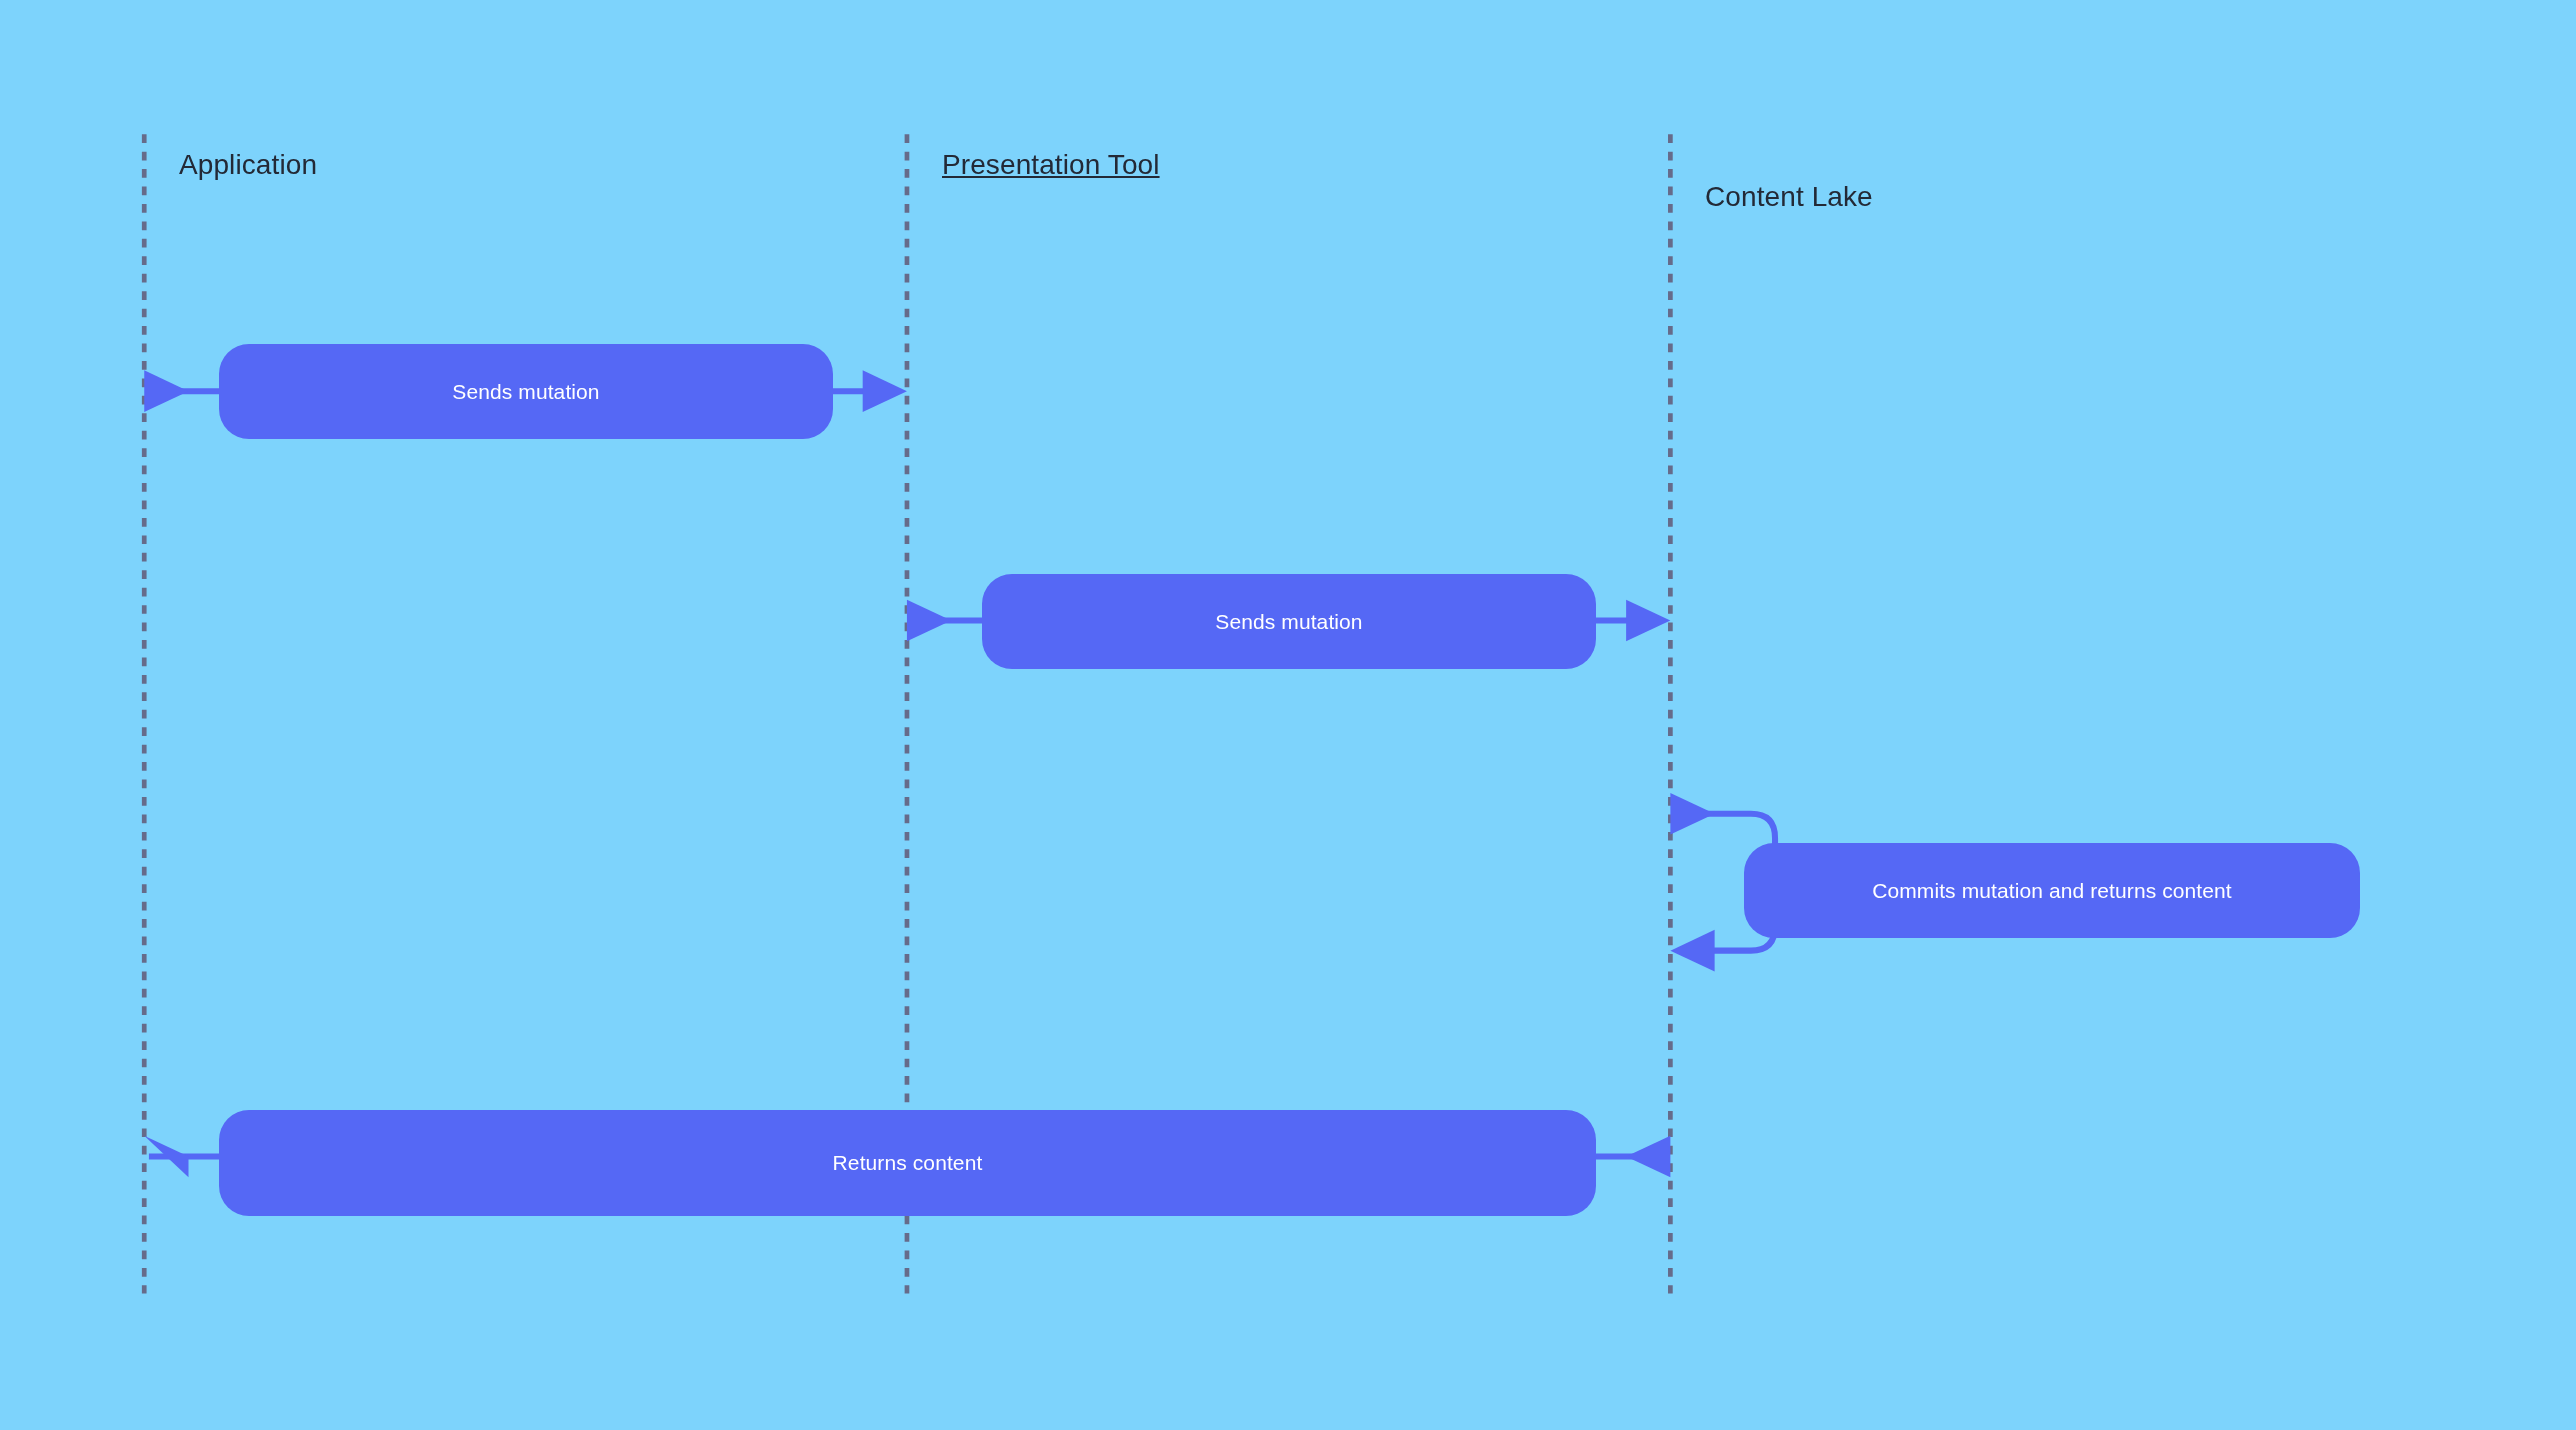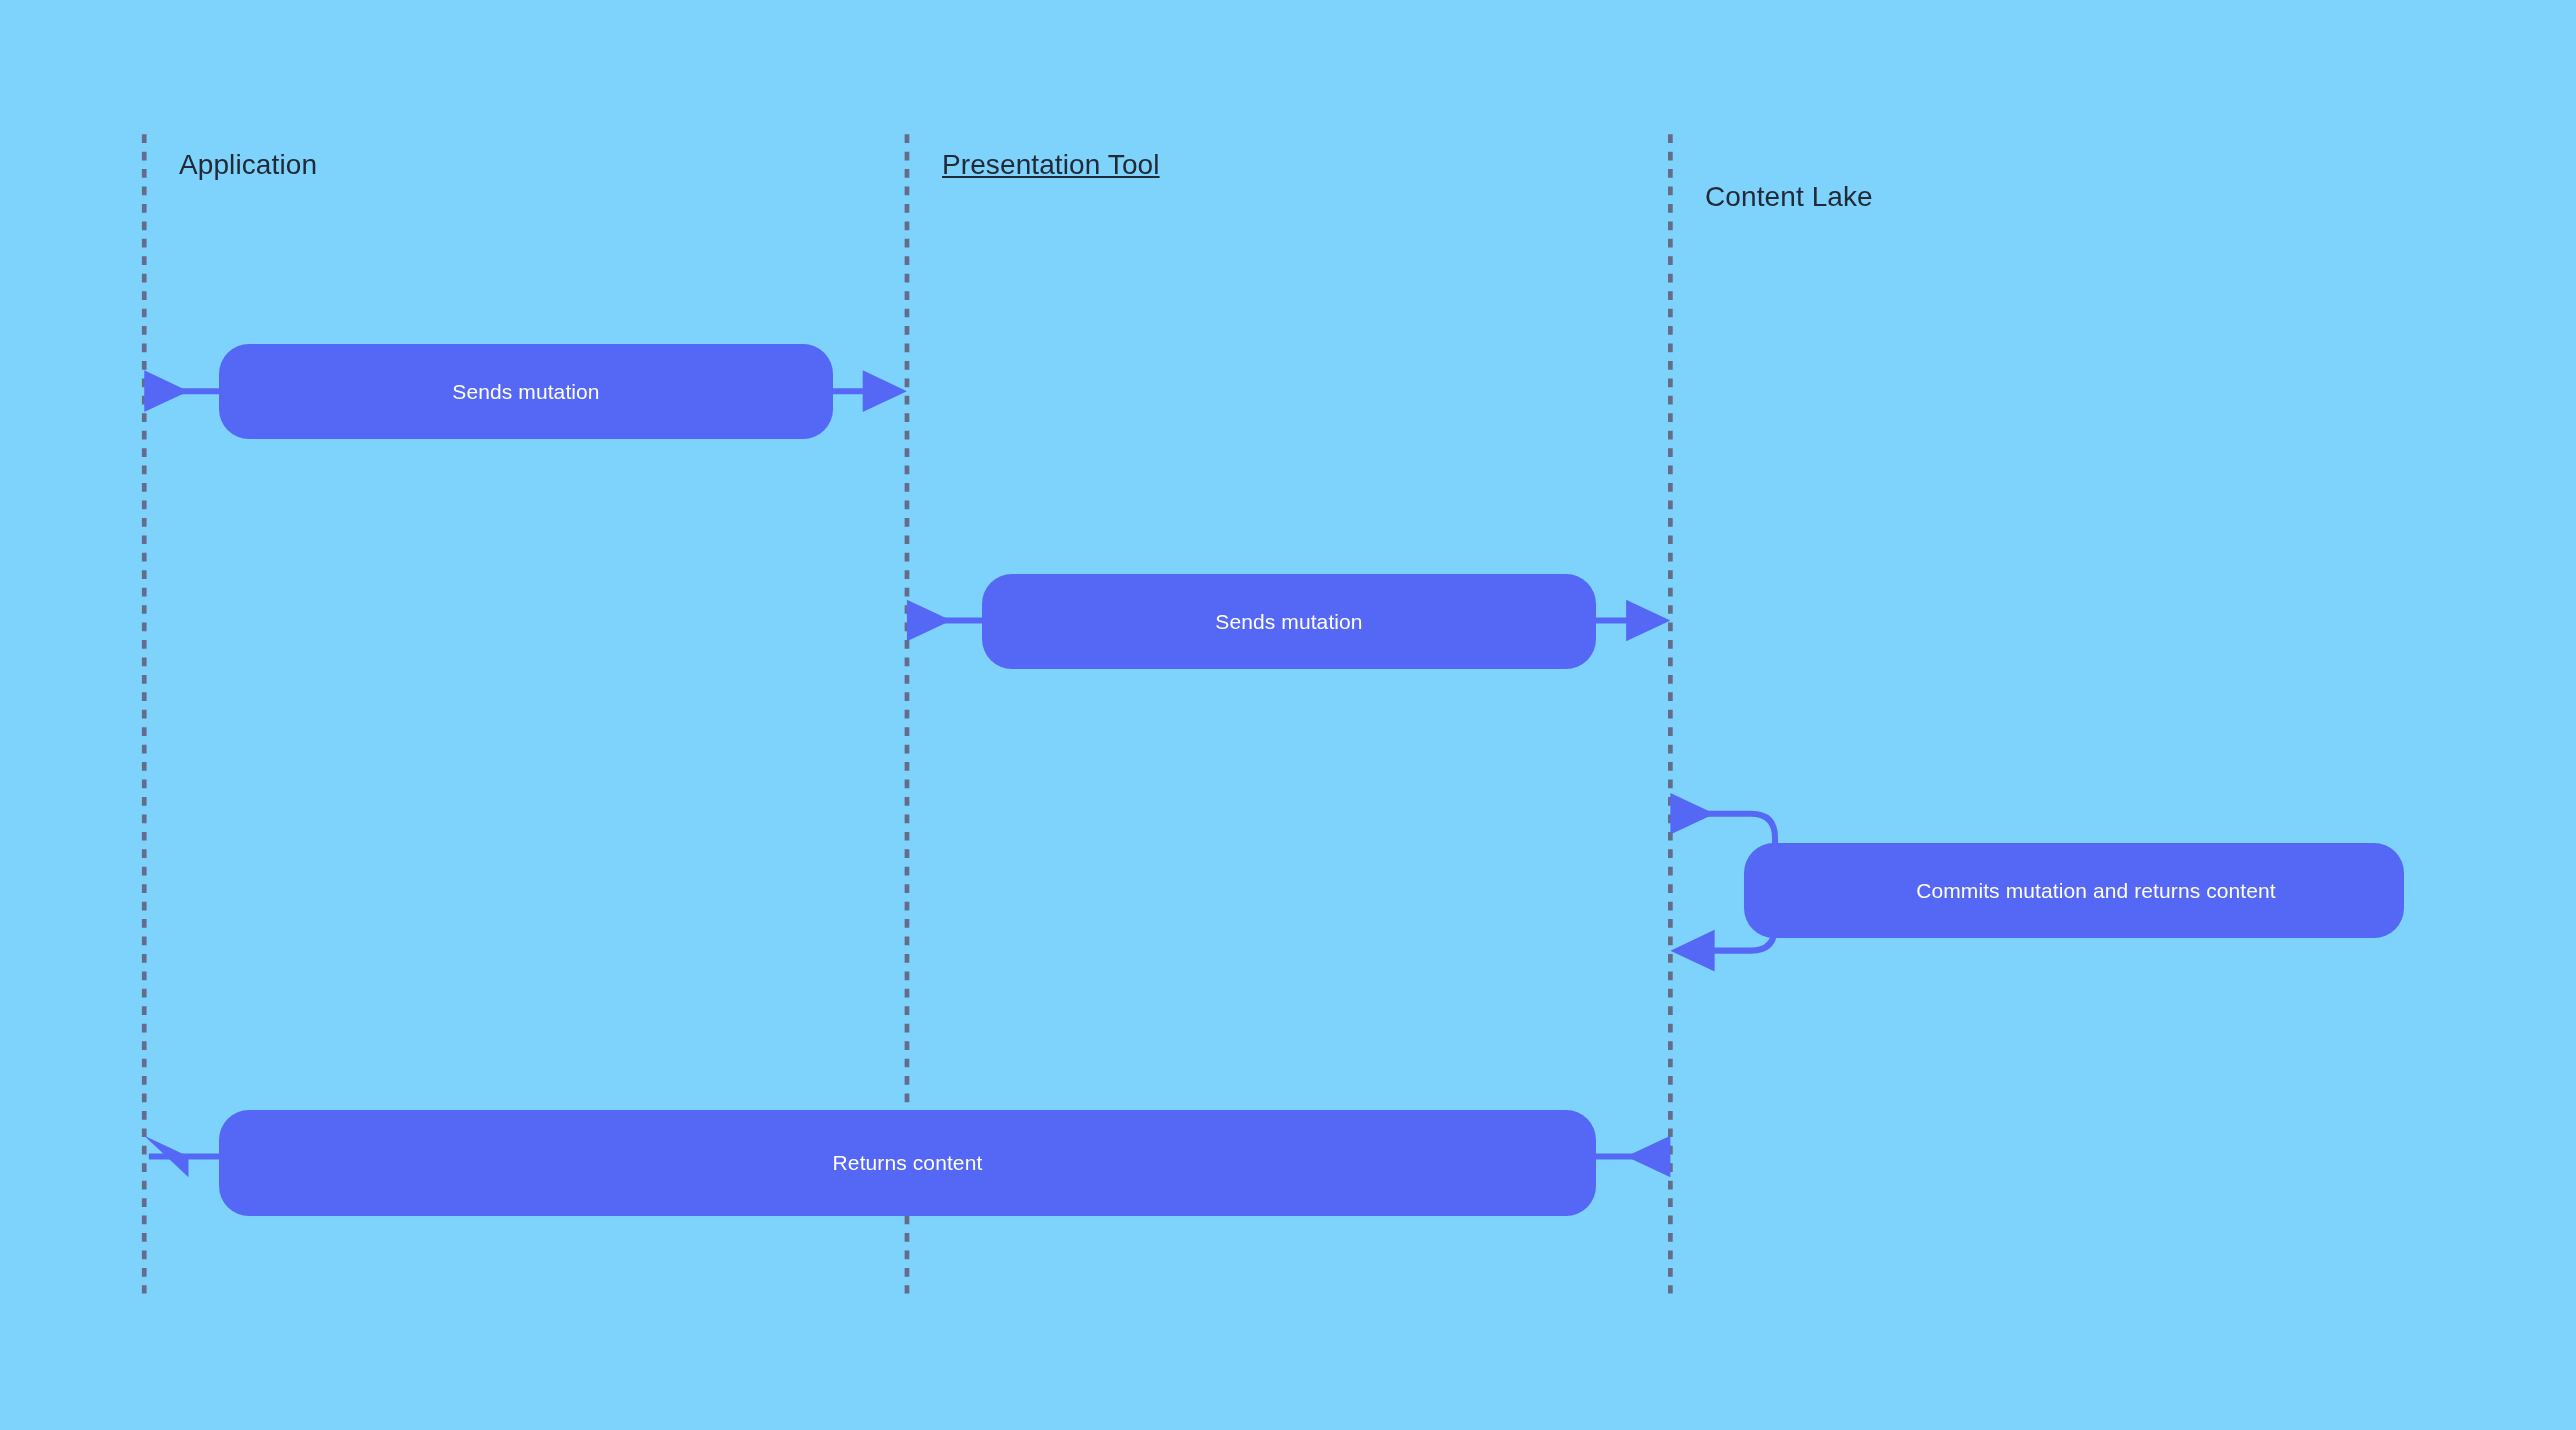--- a/index.html
+++ b/index.html
@@ -113,21 +113,21 @@
   <div class="actor-label" style="left:1705px; top:151px;margin-top:32px;">Content Lake</div>
 
   <div class="msg-box" style="left:219px; top:344px; width:614px; height:95px;">
     <span class="msg-box-label">Sends mutation</span>
   </div>
 
   <div class="msg-box" style="left:982px; top:574px; width:614px; height:95px;">
     <span class="msg-box-label">Sends mutation</span>
   </div>
 
-  <div class="msg-box" style="left:1744px; top:843px; width:616px; height:95px;padding-left:44px;">
+  <div class="msg-box" style="left:1744px; top:843px; width:616px; height:95px;">
     <span class="msg-box-label">Commits mutation and returns content</span>
   </div>
 
   <div class="msg-box" style="left:219px; top:1110px; width:1377px; height:106px;">
     <span class="msg-box-label">Returns content</span>
   </div>
 
 </div>
 
 

